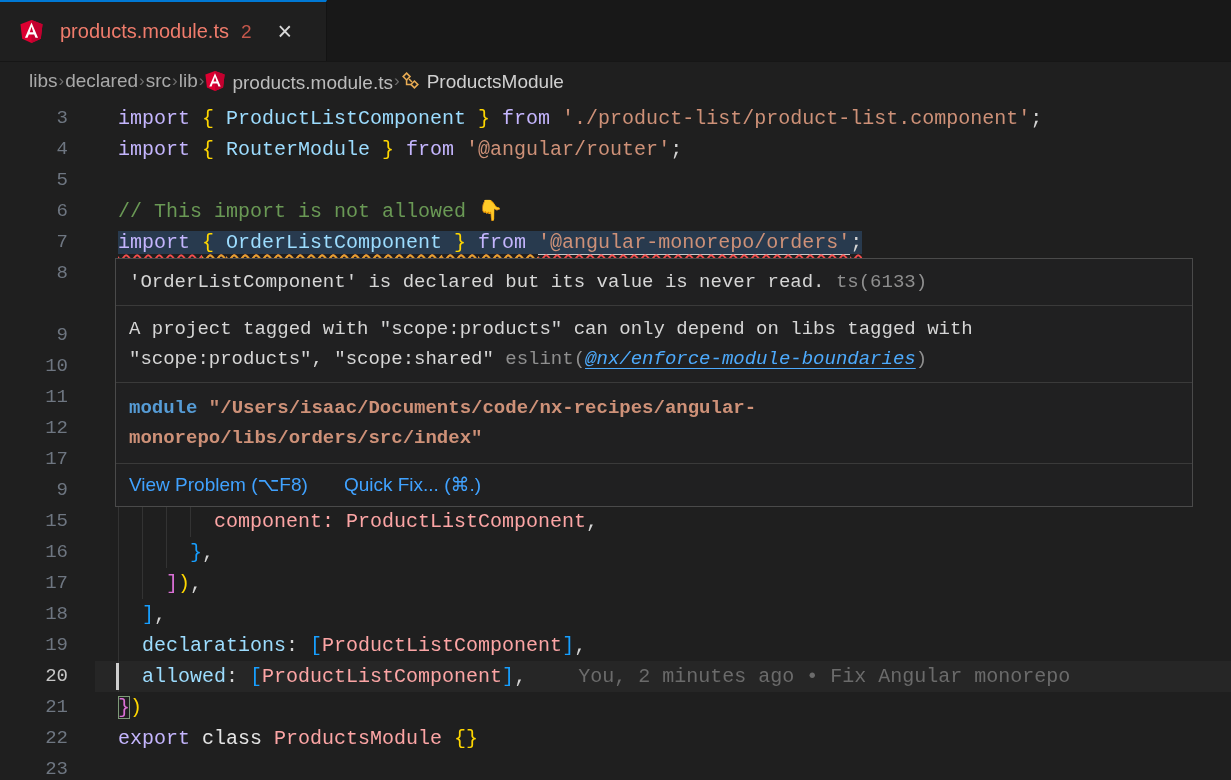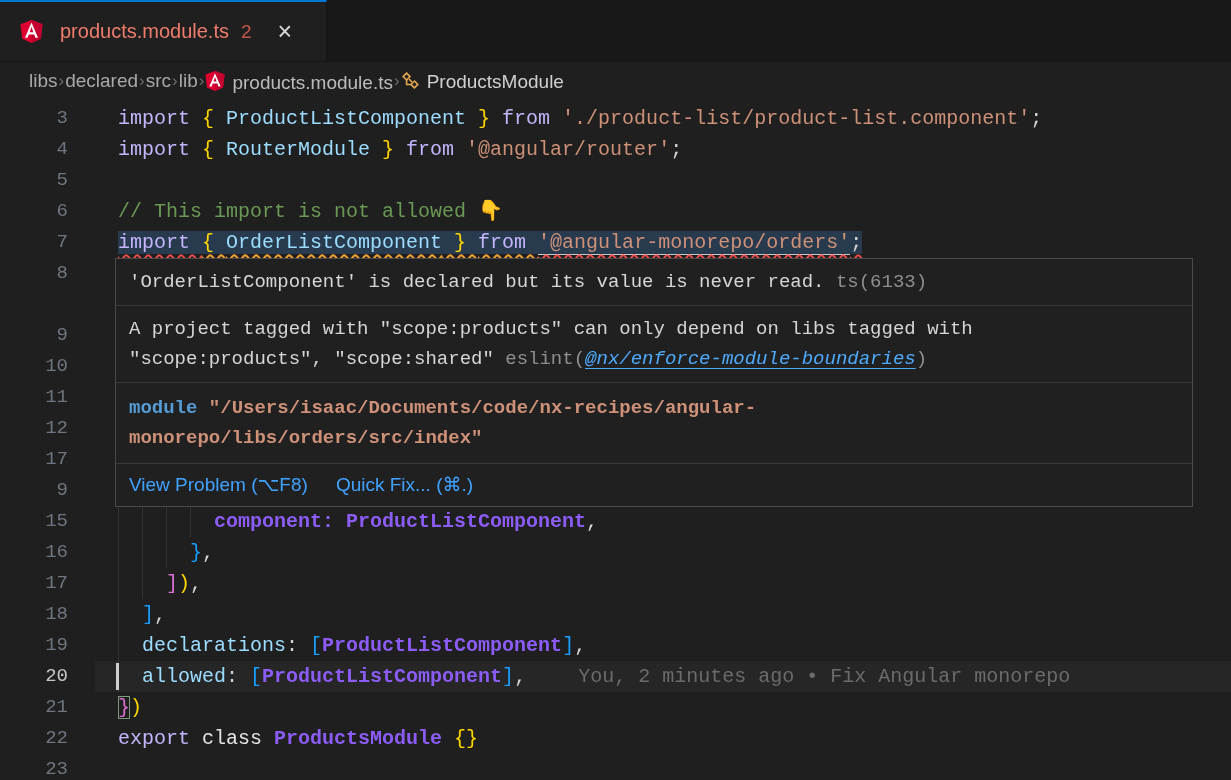--- a/index.html
+++ b/index.html
@@ -35,21 +35,21 @@
   .content { flex:1; position:relative; padding-left:23px; white-space:pre; color:#d4d4d4; }
   .row.cur .content { background:#262626; }
   .guide { position:absolute; top:0; bottom:0; width:1px; background:#333333; }
   .cursor { position:absolute; left:21px; top:2px; width:3px; height:27px; background:#cfcfcf; }
   .blame { color:#6b6b6b; margin-left:52px; }
 
   .tk-kw   { color:#c4b5fd; }
   .tk-kw2  { color:#e5e5e5; }
   .tk-type { color:#9cdcfe; }
   .tk-prop { color:#9cdcfe;text-align:right; }
-  .tk-cls  { color:#8b5cf6;font-weight:bold; }
+  .tk-cls  { color:#fca5a5; }
   .tk-str  { color:#ce9178; }
   .tk-cmt  { color:#6a9955; }
   .tk-pun  { color:#d4d4d4; }
   .tk-b1   { color:#ffd700; }
   .tk-b2   { color:#da70d6; }
   .tk-b3   { color:#179fff; }
 
   .hl7 { background:rgba(52,92,135,0.45); }
   .sq-err  { text-decoration:underline wavy #f14c4c 2px; text-underline-offset:6px; }
   .sq-warn { text-decoration:underline wavy #dfa32e 2px; text-underline-offset:6px; }
@@ -60,21 +60,21 @@
   .hover {
     position:absolute; left:115px; top:258px; width:1078px; z-index:10;
     background:#202021; border:1px solid #4a4a4a;
   }
   .hv-sec { padding:8px 13px; border-bottom:1px solid #3a3a3a; font-family:"Liberation Mono", monospace; font-size:19px; line-height:30px; color:#d6d6d6; }
   .hv-sec.module { padding:10px 13px;font-weight:bold; }
   .hv-dim { color:#8f8f8f; }
   .hv-link { color:#4daafc; text-decoration:underline; text-underline-offset:4px; cursor:pointer;font-style:italic; }
   .hv-kw { color:#569cd6; }
   .hv-str { color:#ce9178; }
-  .hv-actions { display:flex; gap:28px; padding:7px 13px; font-family:"Liberation Sans", sans-serif; font-size:19px; line-height:28px; color:#40a2ff; border-bottom:none; }
+  .hv-actions { display:flex; gap:36px; padding:7px 13px; font-family:"Liberation Sans", sans-serif; font-size:19px; line-height:28px; color:#40a2ff; border-bottom:none; }
   .hv-action { cursor:pointer; }
 </style>
 </head>
 <body>
 
 <div class="tabbar">
   <div class="tab">
     <span class="bc-icon" style="transform:none">
       <svg width="23" height="23" viewBox="0 0 250 250">
         <polygon fill="#DD0031" points="125,0 245,45 226,205 125,250 24,205 5,45"></polygon>

